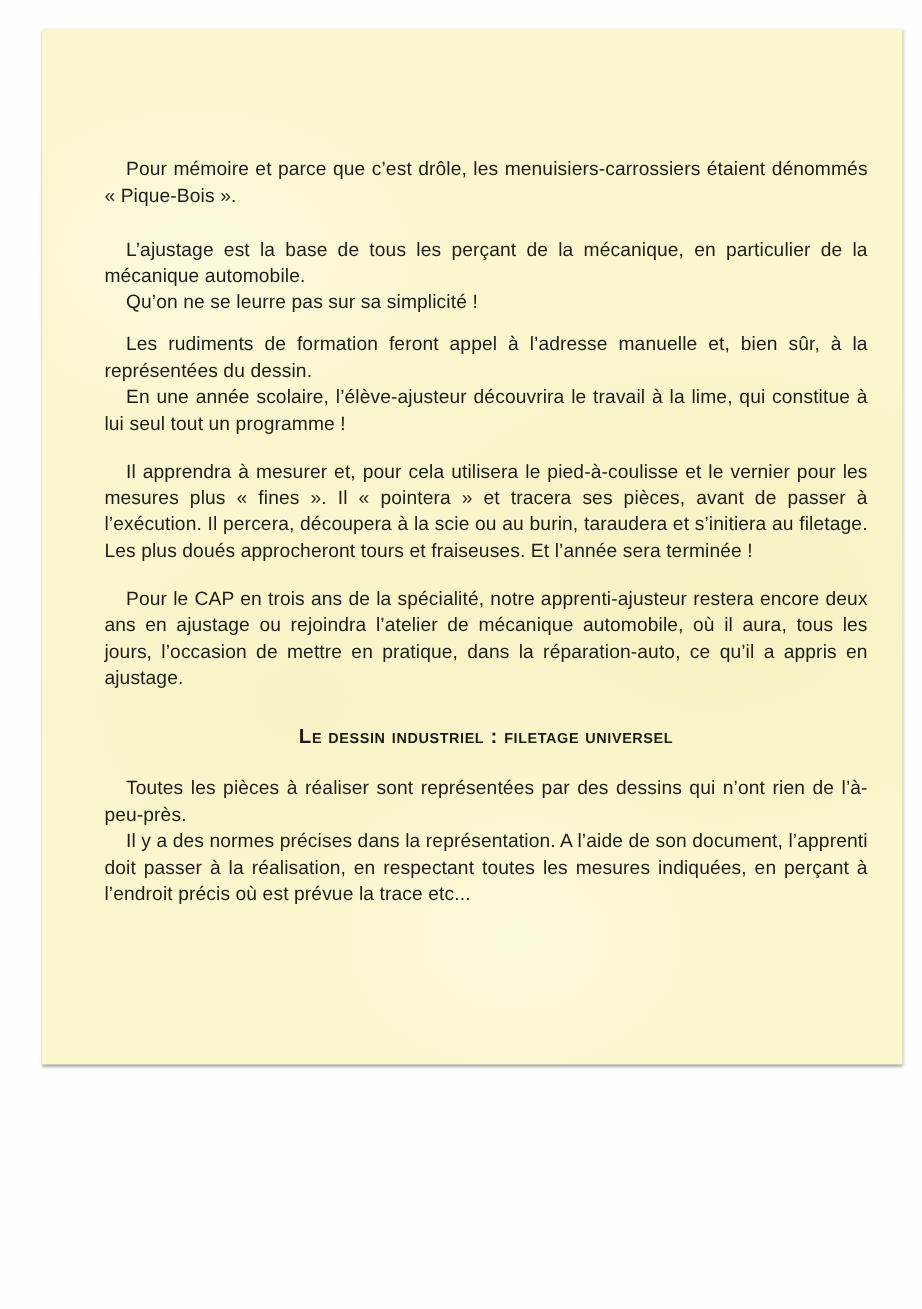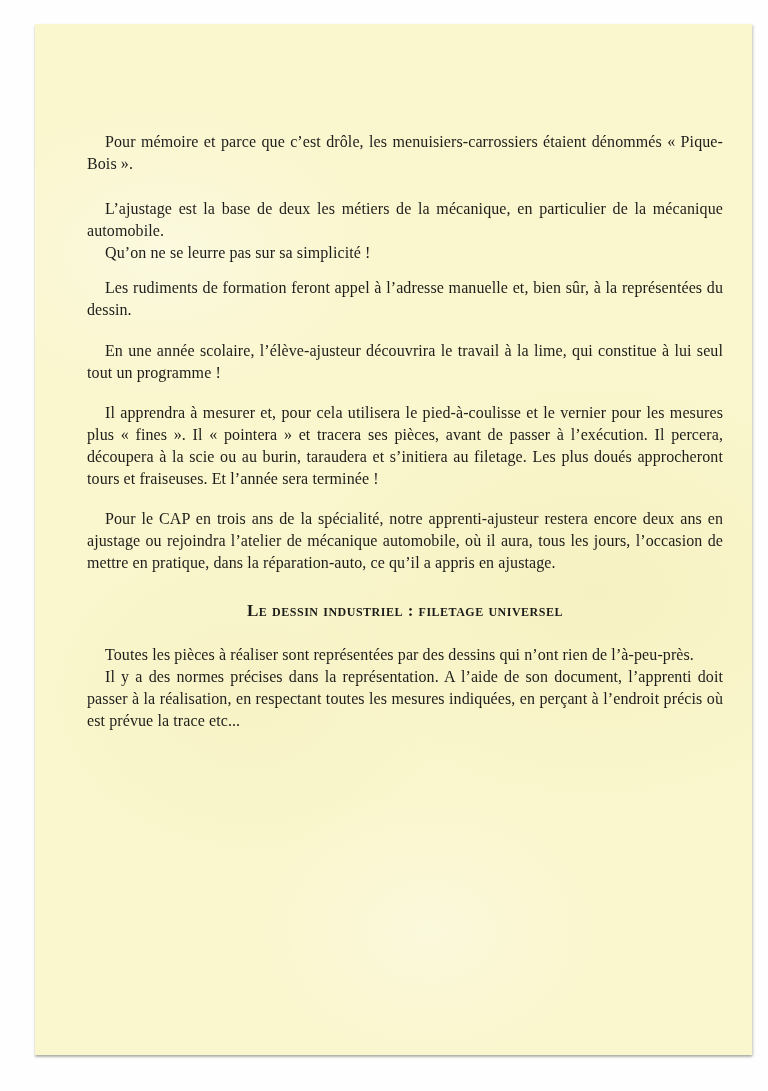--- a/index.html
+++ b/index.html
@@ -13,31 +13,30 @@
     width: 768px;
     height: 1091px;
     background: #fefefe;
     overflow: hidden;
   }
   .paper {
     position: absolute;
     left: 35px;
     top: 24px;
     width: 717px;
-    height: 1031px;
+    height: 863px;
     box-sizing: border-box;
     padding: 107px 29px 12px 52px;
     background-color: #faf6cd;
     background-image:
       radial-gradient(ellipse 320px 220px at 18% 22%, rgba(255,255,255,0.35), transparent 70%),
       radial-gradient(ellipse 420px 300px at 78% 55%, rgba(243,238,185,0.55), transparent 72%),
       radial-gradient(ellipse 260px 200px at 55% 88%, rgba(255,255,255,0.30), transparent 70%),
       radial-gradient(ellipse 300px 240px at 30% 65%, rgba(244,239,190,0.45), transparent 72%);
     box-shadow: 0 2px 2px rgba(125,125,118,0.55), 2px 1px 2px rgba(190,190,182,0.35);
-    font-family: Liberation Serif, serif;
   }
   .para {
     margin: 0;
     font-size: 16px;
     line-height: 22px;
     color: #1d1d1b;
     text-align: justify;
     text-indent: 18px;
     letter-spacing: 0.1px;
   }
@@ -47,38 +46,38 @@
     line-height: 23px;
     font-weight: bold;
     font-variant: small-caps;
     letter-spacing: 0.5px;
     color: #1b1b19;
     text-align: center;
   }
   .mt4  { margin-top: 0; }
   .mt13 { margin-top: 13px; }
   .mt18 { margin-top: 18px; }
-  .mt19 { margin-top: 19px; }
+  .mt19 { }
   .mt22 { margin-top: 22px; }
   .mt23 { margin-top: 23px; }
   .mt25 { margin-top: 25px; }
   .mt31 { margin-top: 31px; }
   .mt37 { margin-top: 37px; }
 </style>
 </head>
 <body>
 
 <div class="scan">
   <div class="paper">
 
     <p class="para">Pour mémoire et parce que c’est drôle, les menuisiers-carrossiers étaient dénommés « Pique-Bois ».</p>
 
 
 
-    <p class="para mt23">L’ajustage est la base de deux les métiers de la mécanique, en particulier de la mécanique automobile.</p>
+    <p class="para mt23">L’ajustage est la base de tous les perçant de la mécanique, en particulier de la mécanique automobile.</p>
 
     <p class="para mt4">Qu’on ne se leurre pas sur sa simplicité !</p>
 
     <p class="para mt13">Les rudiments de formation feront appel à l’adresse manuelle et, bien sûr, à la représentées du dessin.</p>
 
     <p class="para mt19">En une année scolaire, l’élève-ajusteur découvrira le travail à la lime, qui constitue à lui seul tout un programme !</p>
 
     <p class="para mt18">Il apprendra à mesurer et, pour cela utilisera le pied-à-coulisse et le vernier pour les mesures plus « fines ». Il « pointera » et tracera ses pièces, avant de passer à l’exécution. Il percera, découpera à la scie ou au burin, taraudera et s’initiera au filetage. Les plus doués approcheront tours et fraiseuses. Et l’année sera terminée !</p>
 
     <p class="para mt18">Pour le CAP en trois ans de la spécialité, notre apprenti-ajusteur restera encore deux ans en ajustage ou rejoindra l’atelier de mécanique automobile, où il aura, tous les jours, l’occasion de mettre en pratique, dans la réparation-auto, ce qu’il a appris en ajustage.</p>

